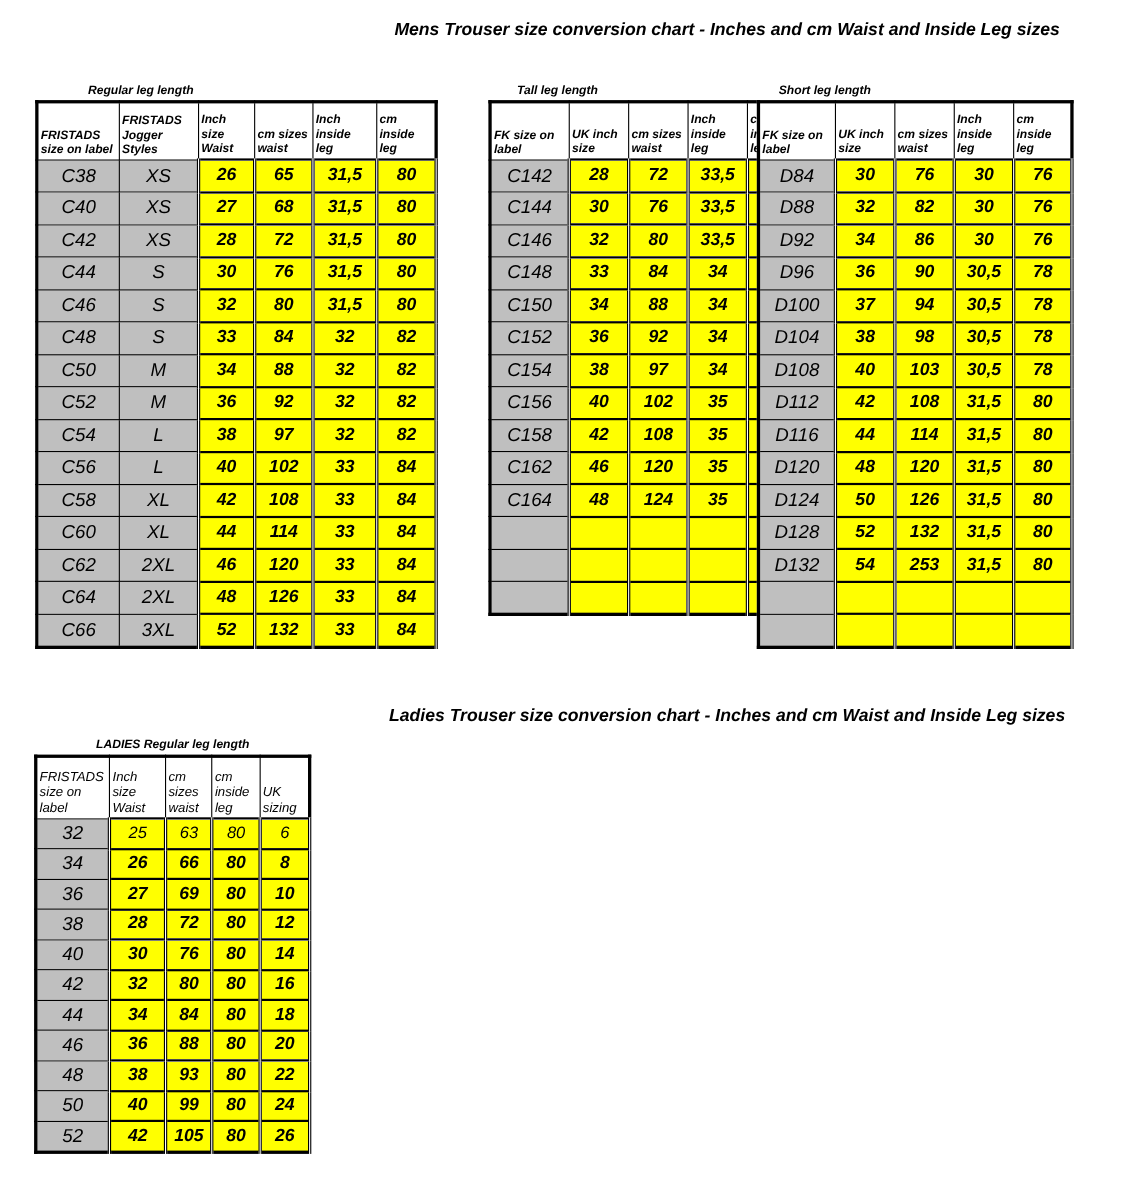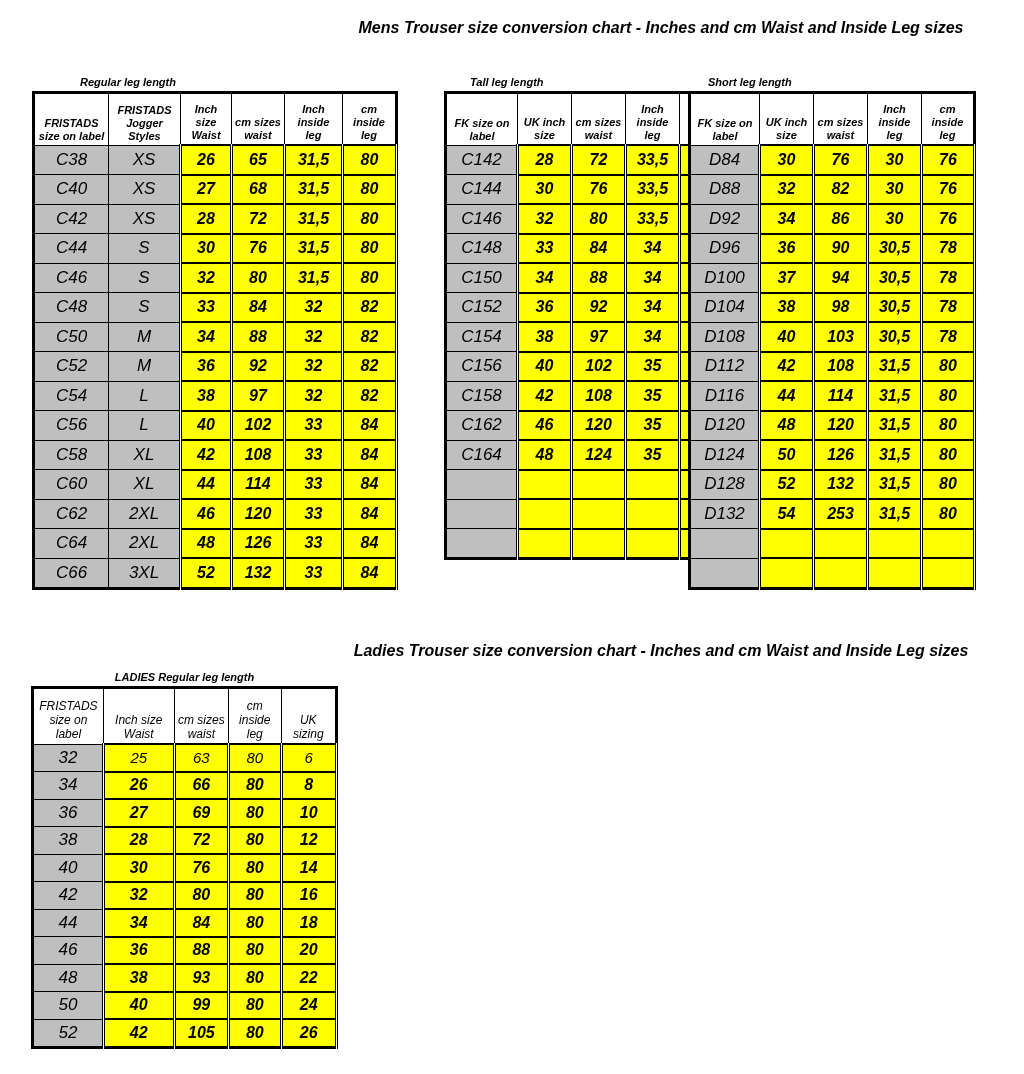--- a/index.html
+++ b/index.html
@@ -13,21 +13,21 @@
   }
   .tbl-caption{
     font-weight:bold;font-size:11px;line-height:14px;margin-bottom:2px;white-space:nowrap;
   }
   table.grid{
     border-collapse:collapse;table-layout:fixed;background:#fff;
     border:3px solid #000;
   }
   .grid th{
     border:1px solid #000;background:#ffffff;
-    font-size:11px;font-weight:bold;text-align:center;vertical-align:bottom;
+    font-size:11px;font-weight:bold;text-align:left;vertical-align:bottom;
     padding:1px 2px 2px 2px;white-space:pre-line;line-height:1.18;overflow:hidden;
   }
   .grid td{
     text-align:center;vertical-align:middle;overflow:hidden;padding:0;
   }
   .grid td.label{
     background:#bfbfbf;border:1px solid #000;
     font-size:17px;font-weight:normal;
   }
   .grid td.val{
@@ -463,21 +463,21 @@
           <td class="val"></td>
           <td class="val"></td>
           <td class="val"></td>
         </tr>
       </tbody>
     </table>
 </div>
 
 <div class="abs page-title" style="left:330px;top:642px;width:662px;text-align:center;">Ladies Trouser size conversion chart - Inches and cm Waist and Inside Leg sizes</div>
 
-<div class="abs" style="left:31px;top:670px;width:307px;">
+<div class="abs" style="left:31px;top:670px;width:252px;">
   <div class="tbl-caption caption-center">LADIES Regular leg length</div>
   <table class="grid ladies">
     <colgroup>
       <col style="width:71px">
         <col style="width:72px">
         <col style="width:55px">
       <col style="width:53px">
         <col style="width:56px">
     </colgroup>
   <thead>

